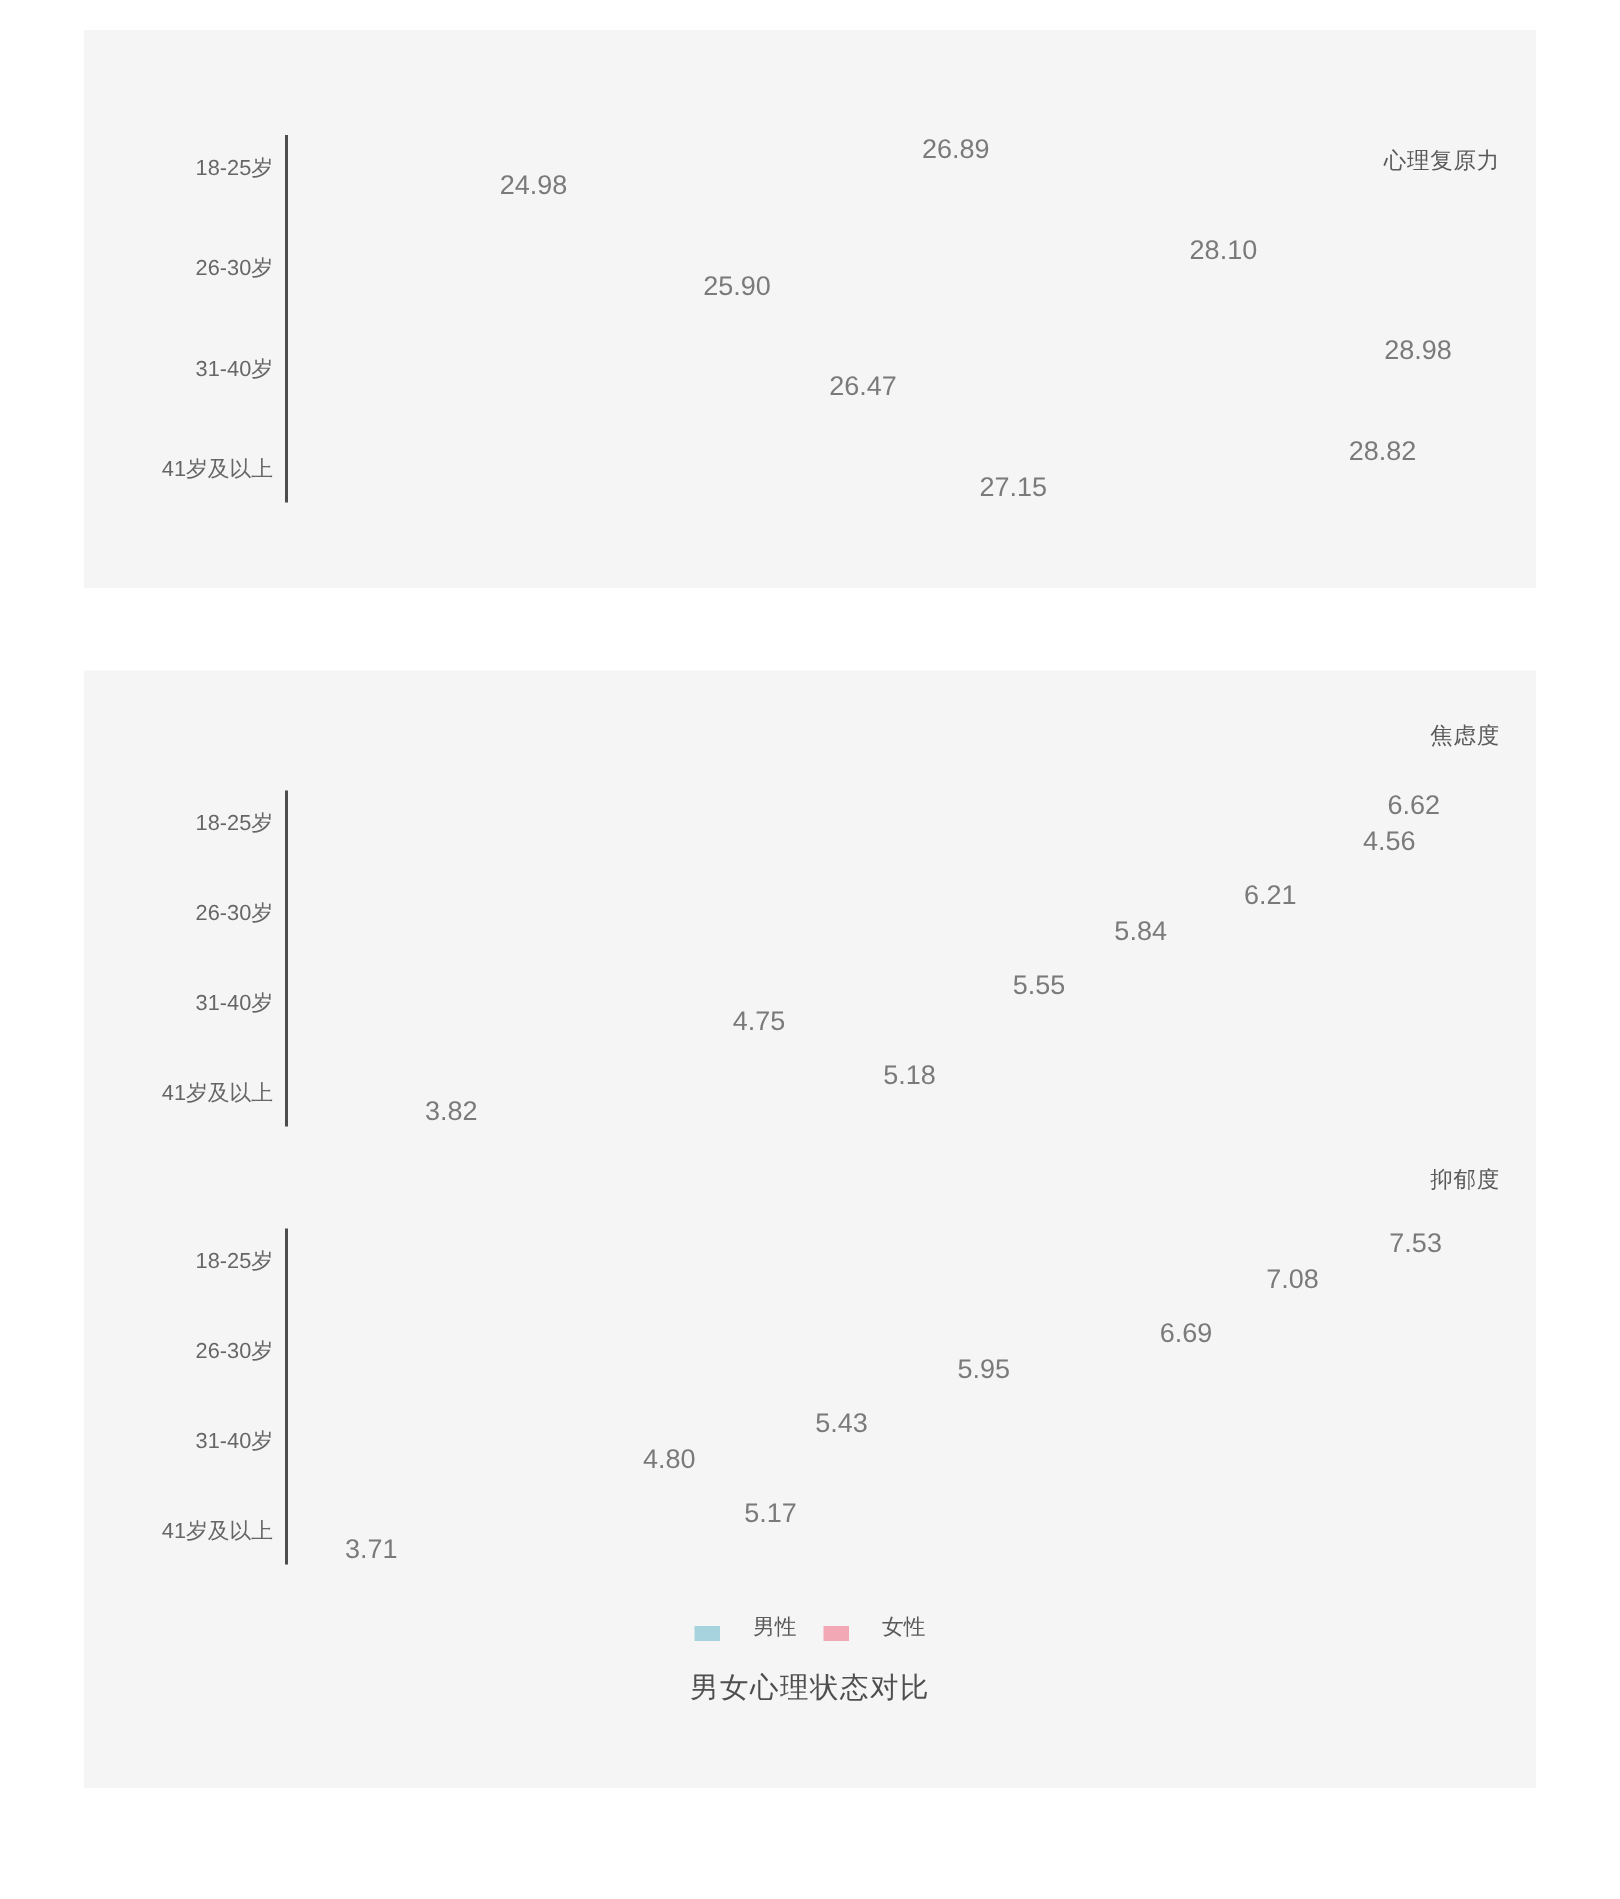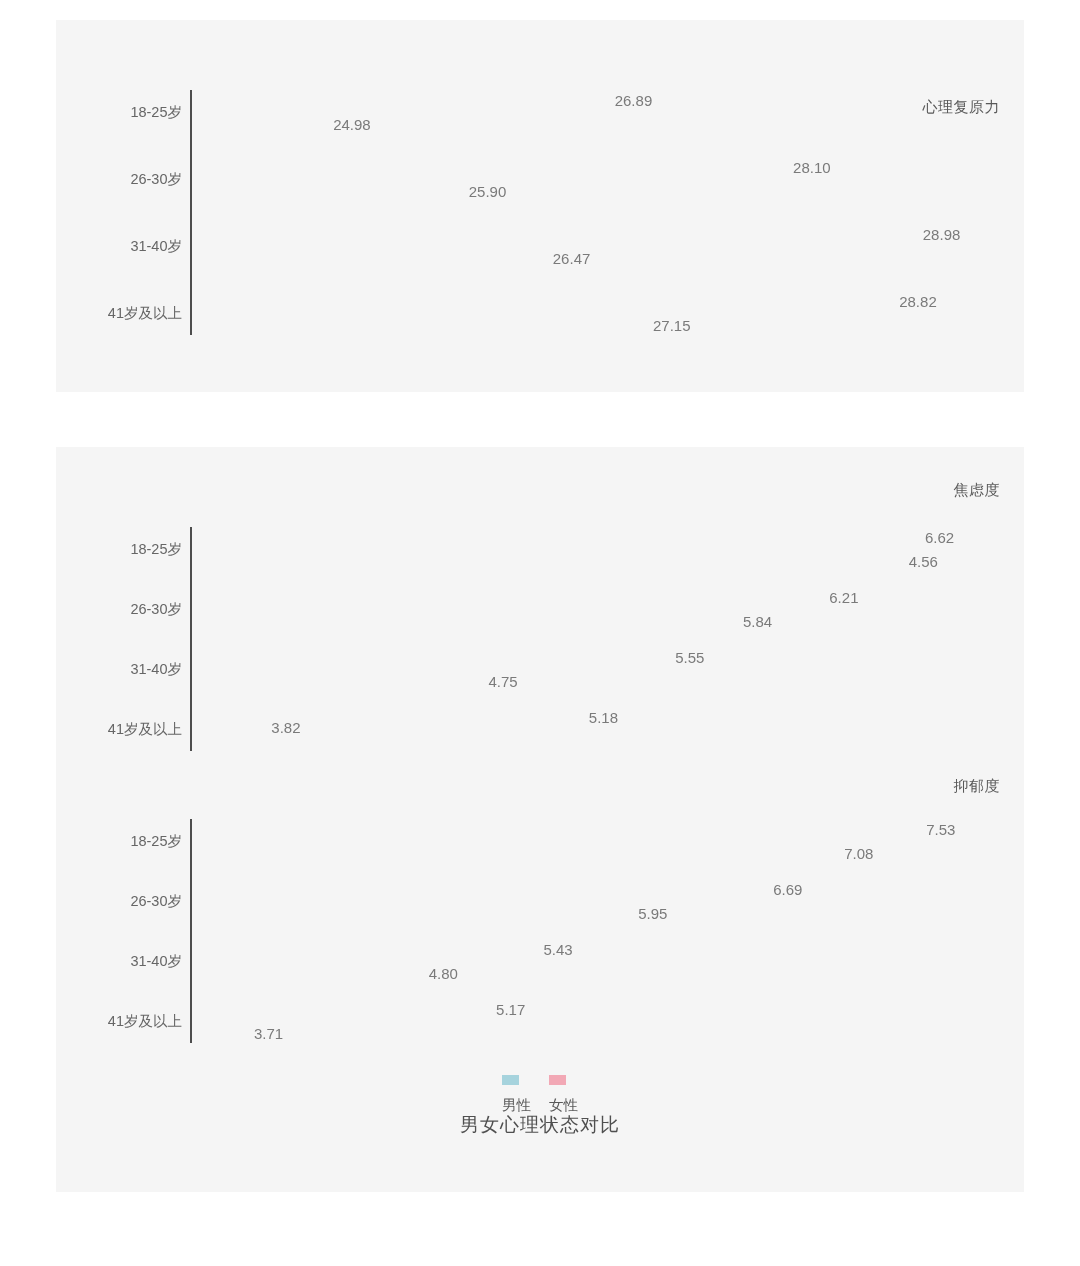--- a/index.html
+++ b/index.html
@@ -85,42 +85,41 @@
     height: 100%;
   }
   .bar.male   { background: #a6d3dd; }
   .bar.female { background: #f2a8b5; }
 
   .bar-value {
     position: absolute;
     top: 50%;
     transform: translateY(-50%);
     margin-left: 9px;
-    font-size: 15px;
+    font-size: 18px;
     color: #7a7a7a;
     white-space: nowrap;
   }
 
   
   .legend {
     position: absolute;
     left: 0;
     width: 100%;
     display: flex;
     justify-content: center;
     align-items: center;
     gap: 18px;
     font-size: 14.5px;
     color: #595959;
   }
   .legend-item {
     display: flex;
-    align-items: flex-start;
-    gap: 11px;
-    flex-direction: column;
+    align-items: flex-end;
+    gap: 22px;
   }
   .legend-swatch {
     width: 17px;
     height: 10px;
     display: inline-block;
   }
 
   .super-title {
     position: absolute;
     left: 0;
@@ -225,21 +224,21 @@
             <div class="bar female" style="background: rgb(242, 168, 181);"></div>
             <span class="bar-value" style="left: 100%;">4.75</span>
           </div>
         </div>
         <div class="group" style="top: 180px; height: 44px;">
           <div class="cat-label" style="position: absolute; left: 0px; width: 126px; right: auto; margin-right: 0px; text-align: right;">41岁及以上</div>
           <div class="bar-row" style="top: 0px; width: 389.842px;">
             <div class="bar male" style="background: rgb(166, 211, 221);"></div>
             <span class="bar-value" style="left: 100%;">5.18</span>
           </div>
-          <div class="bar-row" style="top: 10px; width: 72.3659px;">
+          <div class="bar-row" style="top: 24px; width: 72.3659px; padding-left: 12px;">
             <div class="bar female" style="background: rgb(242, 168, 181);"></div>
             <span class="bar-value" style="left: 100%;">3.82</span>
           </div>
         </div>
       </div>
   </div>
 
   <div class="chart" id="chart-2">
     <div class="chart-title" style="top:330px;">抑郁度</div>
     <div class="plot" id="plot-2" style="top: 372px; height: 224px;">
@@ -276,21 +275,21 @@
             <div class="bar female" style="background: rgb(242, 168, 181);"></div>
             <span class="bar-value" style="left: 100%;">4.80</span>
           </div>
         </div>
         <div class="group" style="top: 180px; height: 44px;">
           <div class="cat-label" style="position: absolute; left: 0px; width: 126px; right: auto; margin-right: 0px; text-align: right;">41岁及以上</div>
           <div class="bar-row" style="top: 0px; width: 297.094px;">
             <div class="bar male" style="background: rgb(166, 211, 221);"></div>
             <span class="bar-value" style="left: 100%;">5.17</span>
           </div>
-          <div class="bar-row" style="top: 24px; width: 30.9852px; padding-left: 24px;">
+          <div class="bar-row" style="top: 24px; width: 30.9852px;">
             <div class="bar female" style="background: rgb(242, 168, 181);"></div>
             <span class="bar-value" style="left: 100%;">3.71</span>
           </div>
         </div>
       </div>
   </div>
 
   <div class="legend" id="figure-legend" style="top:628px;">
       <div class="legend-item">
         <span class="legend-swatch" style="background: rgb(166, 211, 221);"></span>

